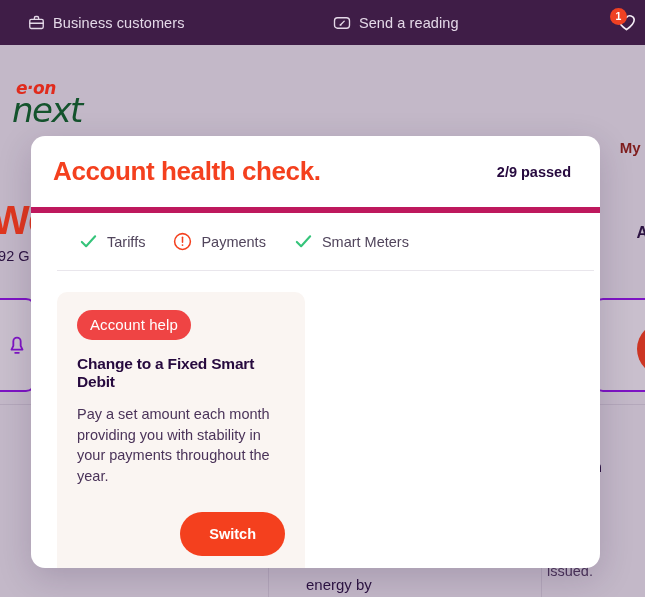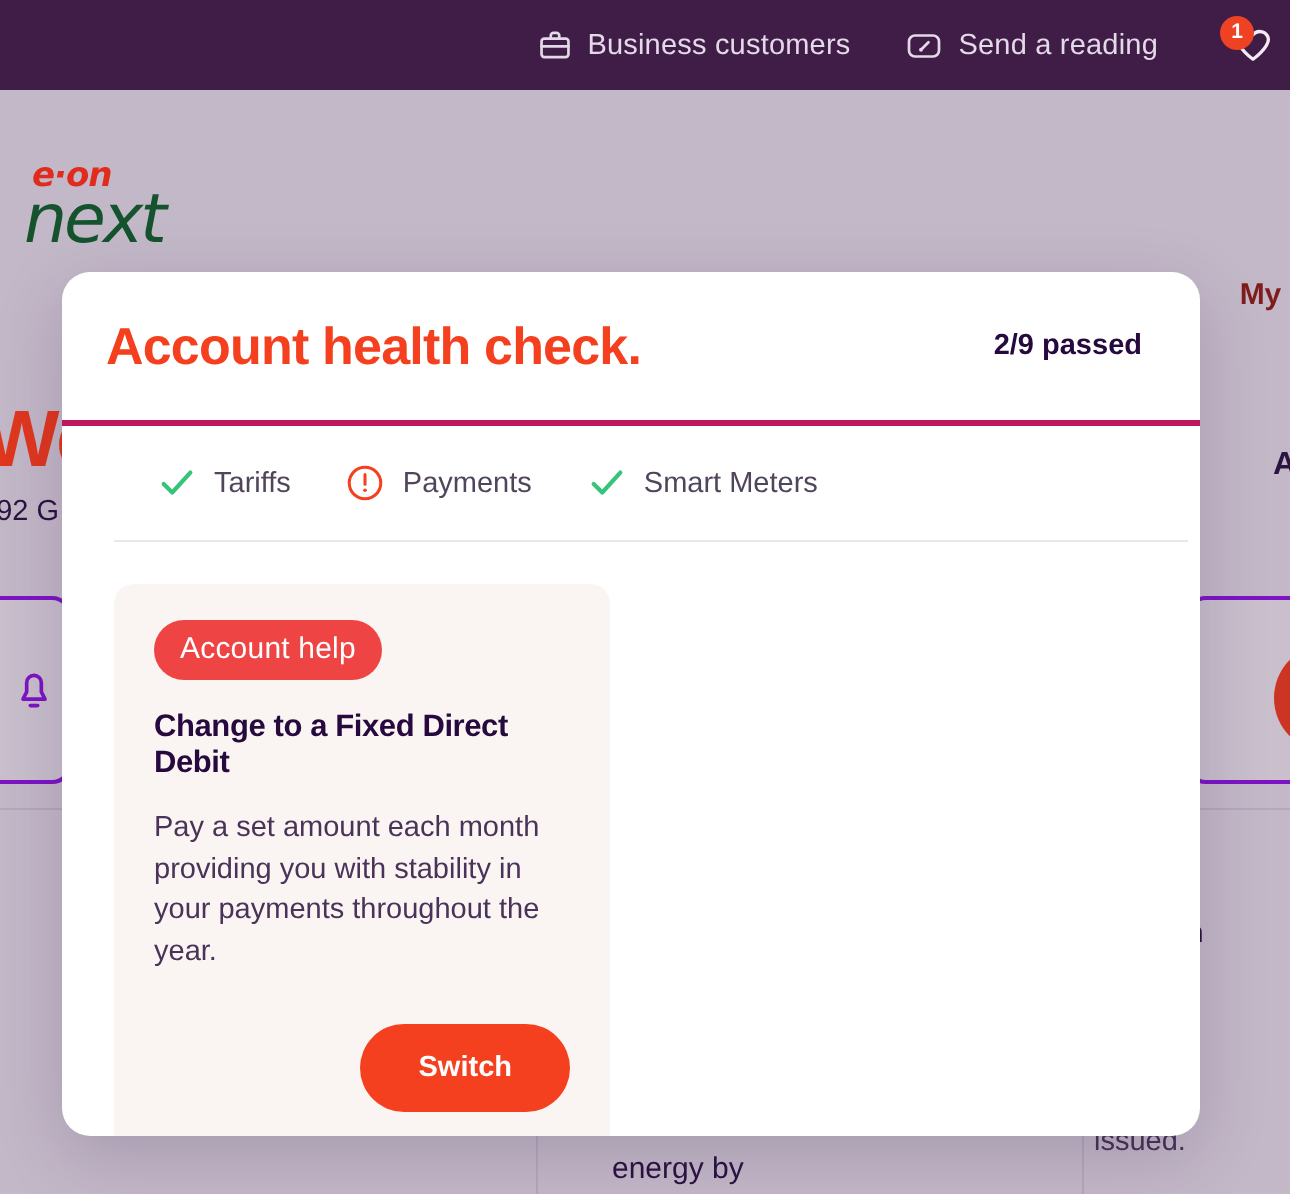--- a/index.html
+++ b/index.html
@@ -8,21 +8,21 @@
     overflow: hidden;
     font-family: "Liberation Sans", sans-serif;
     background: #c3b8c8;
   }
   #root { position: relative; width: 645px; height: 597px; overflow: hidden; }
 
   
   .topbar {
     position: absolute; top: 0; left: 0; width: 645px; height: 45px;
     background: #3f1d47;
-    display: flex; align-items: center; justify-content: flex-end;
+    display: flex; align-items: center; justify-content: space-between;
     padding-right: 8px; gap: 0;
   }
   .topbar-link {
     display: flex; align-items: center; gap: 8px;
     color: #e4d9e8; font-size: 14.5px; letter-spacing: .1px;
     margin-left: 28px; white-space: nowrap;
   }
   .topbar-link svg { display: block; }
   .heart-wrap { position: relative; margin-left: 28px; width: 30px; height: 30px; }
   .heart-wrap svg { position: absolute; right: 0; top: 5px; }
@@ -127,21 +127,21 @@
   .modal {
     position: absolute; left: 31px; top: 136px;
     width: 569px; height: 432px;
     background: #ffffff; border-radius: 14px;
     box-shadow: 0 10px 34px rgba(40,16,60,.18);
     overflow: hidden;
   }
   .modal-head {
     height: 77px; display: flex; align-items: center; justify-content: space-between;
     padding: 0 29px 0 22px;
-    border-bottom: 3px solid #be185d;
+    border-bottom: 6px solid #be185d;
   }
   .modal-title {
     color: #f4401e; font-size: 26px; font-weight: bold; letter-spacing: -0.4px;
   }
   .modal-score { color: #26093e; font-size: 14.5px; font-weight: bold; }
 
   .checks {
     height: 58px; display: flex; align-items: center; gap: 0;
     padding: 0 22px; border-bottom: 1px solid #e9e6ec;
     margin: 0 6px 0 26px;
@@ -324,21 +324,21 @@
               <path d="M3 10.5 7.5 15 17 4.5"></path>
             </svg>
         </span>
         <span class="check-label">Smart Meters</span>
       </div>
     </div>
 
     <div class="modal-body">
       <div class="help-card">
         <span class="badge">Account help</span>
-        <div class="help-title">Change to a Fixed Direct Debit</div>
+        <div class="help-title">Change to a Fixed Smart Debit</div>
         <div class="help-text">Pay a set amount each month providing you with stability in your payments throughout the year.</div>
         <div class="switch-wrap">
           <button class="switch-btn">Switch</button>
         </div>
       </div>
     </div>
   </div>
 
 </div>
 

